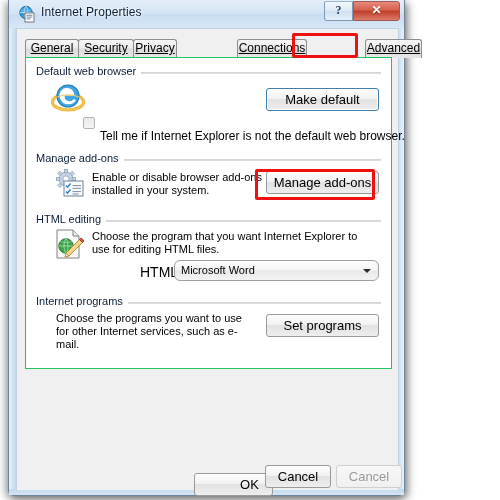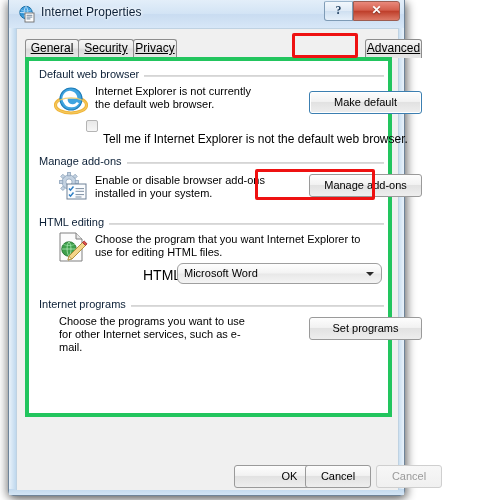--- a/index.html
+++ b/index.html
@@ -141,24 +141,24 @@
     background: #ffffff;
     border-color: #8d8d8d;
     z-index: 4;
   }
 
   
   #tabpanel {
     position: absolute;
     left: 8px; top: 28px;
     width: 367px;
-    height: 360px;
+    height: 312px;
     box-sizing: border-box;
     background: #ffffff;
-    border: 4px solid #22c55e;
+    border: 1px solid #22c55e;
   }
 
   
   .group { position: absolute; left: 10px; width: 345px; }
   .group-label {
     position: absolute;
     left: 0; top: -7px;
     padding-right: 5px;
     background: #ffffff;
     font-size: 11px;
@@ -182,27 +182,26 @@
   }
 
   
   .pushbtn {
     position: absolute;
     box-sizing: border-box;
     height: 23px;
     border: 1px solid #9a9a9a;
     border-radius: 3px;
     background: linear-gradient(to bottom, #fdfdfd 0%, #f2f2f2 45%, #e2e2e2 50%, #eeeeee 100%);
-    font-size: 11px;
+    font-size: 13px;
     color: #000;
     line-height: 21px;
     text-align: center;
     cursor: default;
     font-family: "Liberation Sans", sans-serif;
-    margin-left: 40px;
   }
   .pushbtn.focused {
     border: 1px solid #3c7fb1;
     box-shadow: inset 0 0 0 1px #ffffff;
   }
   .pushbtn.disabled { color: #9a9a9a; }
 
   
   .checkbox-row { position: absolute; }
   .cbox {
@@ -297,20 +296,21 @@
       <span class="winbtn-glyph">✕</span>
     </div>
   </div>
 
   <div id="client">
 
     <div id="tabstrip">
       <div class="tab" style="left:0px;   width:54px;">General</div>
       <div class="tab" style="left:53px;  width:56px;">Security</div>
       <div class="tab" style="left:108px; width:44px;">Privacy</div>
+      <div class="tab" style="left:212px; width:70px;">Connections</div>
       <div class="tab" style="left:340px; width:57px;">Advanced</div>
     </div>
 
     <div id="tabpanel">
 
       <div class="group" style="top:14px;">
         <div class="group-line"></div>
         <div class="group-label">Default web browser</div>
       </div>
 
@@ -319,21 +319,20 @@
           <ellipse cx="17" cy="22" rx="15.5" ry="8" fill="none" stroke="#f0b43a" stroke-width="3.2"></ellipse>
           <circle cx="17" cy="16" r="11" fill="#3fa4e0"></circle>
           <circle cx="17" cy="16" r="11" fill="none" stroke="#1d7cb8" stroke-width="1.1"></circle>
           <path d="M10 20 a7.5 7.5 0 1 1 13.4 -4.6 L13.8 15.6 c-.7 3.6 2 6 5.2 5.6 1.8-.2 3-1.1 3.8-2.3
                    l2.2 1.3 c-1.4 2.3 -3.9 4 -7.1 4.1 C14 24.5 11 22.8 10 20 Z" fill="#ffffff"></path>
           <path d="M22 12.2 a6 6 0 0 0 -8.3 1.4 l8.3 -.2 Z" fill="#ffffff" opacity="0"></path>
           <ellipse cx="17" cy="22.4" rx="15.5" ry="7.6" fill="none" stroke="#f5cb62" stroke-width="1.2" opacity=".85"></ellipse>
         </svg>
       </span>
 
-      <div class="desc" style="left:66px; top:24px; width:165px;">Internet Explorer is not currently the default web browser.</div>
 
       <div class="pushbtn focused" style="left:240px; top:30px; width:113px;">Make default</div>
 
       <div class="checkbox-row" style="left:57px; top:58px;">
         <span class="cbox"></span>
         <span class="cbox-label">Tell me if Internet Explorer is not the default web browser.</span>
       </div>
 
       <div class="group" style="top:101px;">
         <div class="group-line"></div>
@@ -398,21 +397,21 @@
         <div class="group-label">Internet programs</div>
       </div>
 
       <div class="desc" style="left:30px; top:254px; width:200px;">Choose the programs you want to use for other Internet services, such as e-mail.</div>
 
       <div class="pushbtn" style="left:240px; top:256px; width:113px;">Set programs</div>
 
     </div>
 
     <div id="bottombar">
-      <div class="pushbtn" style="left:177px; top:4px; width:79px;padding-left:32px;">OK</div>
+      <div class="pushbtn" style="left:177px; top:12px; width:79px;padding-left:32px;">OK</div>
       <div class="pushbtn" style="left:248px; top:4px; width:66px;">Cancel</div>
       <div class="pushbtn disabled" style="left:319px; top:4px; width:66px; border-color:#cfcfcf; background:linear-gradient(to bottom,#f7f7f7,#f0f0f0);">Cancel</div>
     </div>
 
   </div>
 
   <div class="annot" style="left:283px; top:33px; width:66px; height:25px;"></div>
   <div class="annot" style="left:246px; top:169px; width:120px; height:31px;"></div>
 
 </div>

